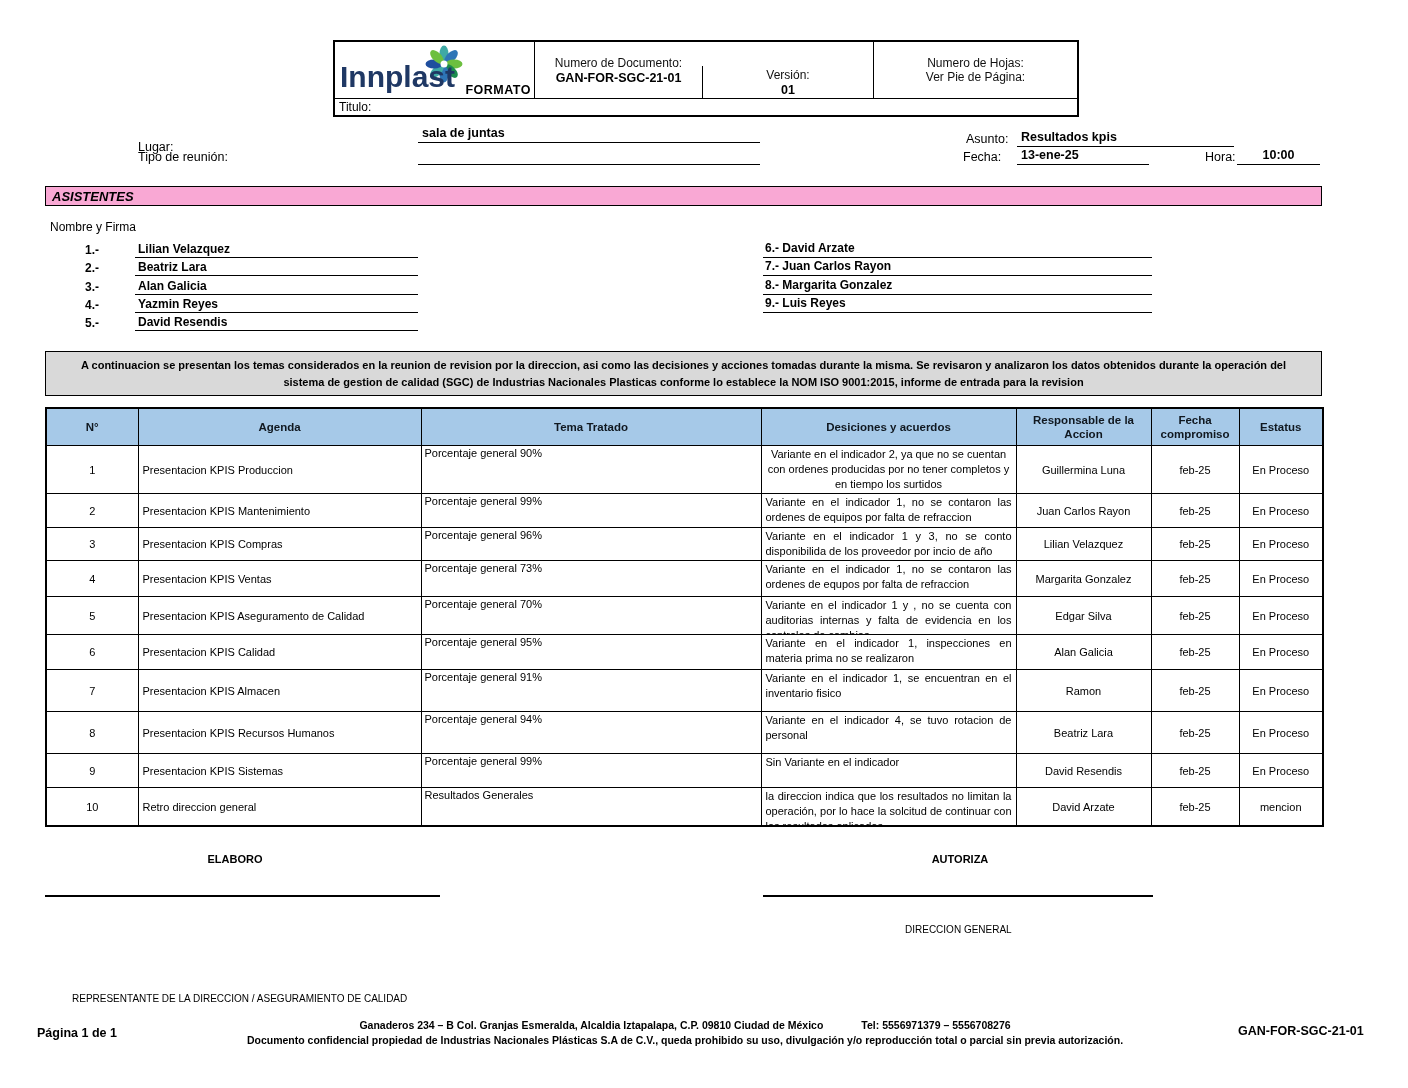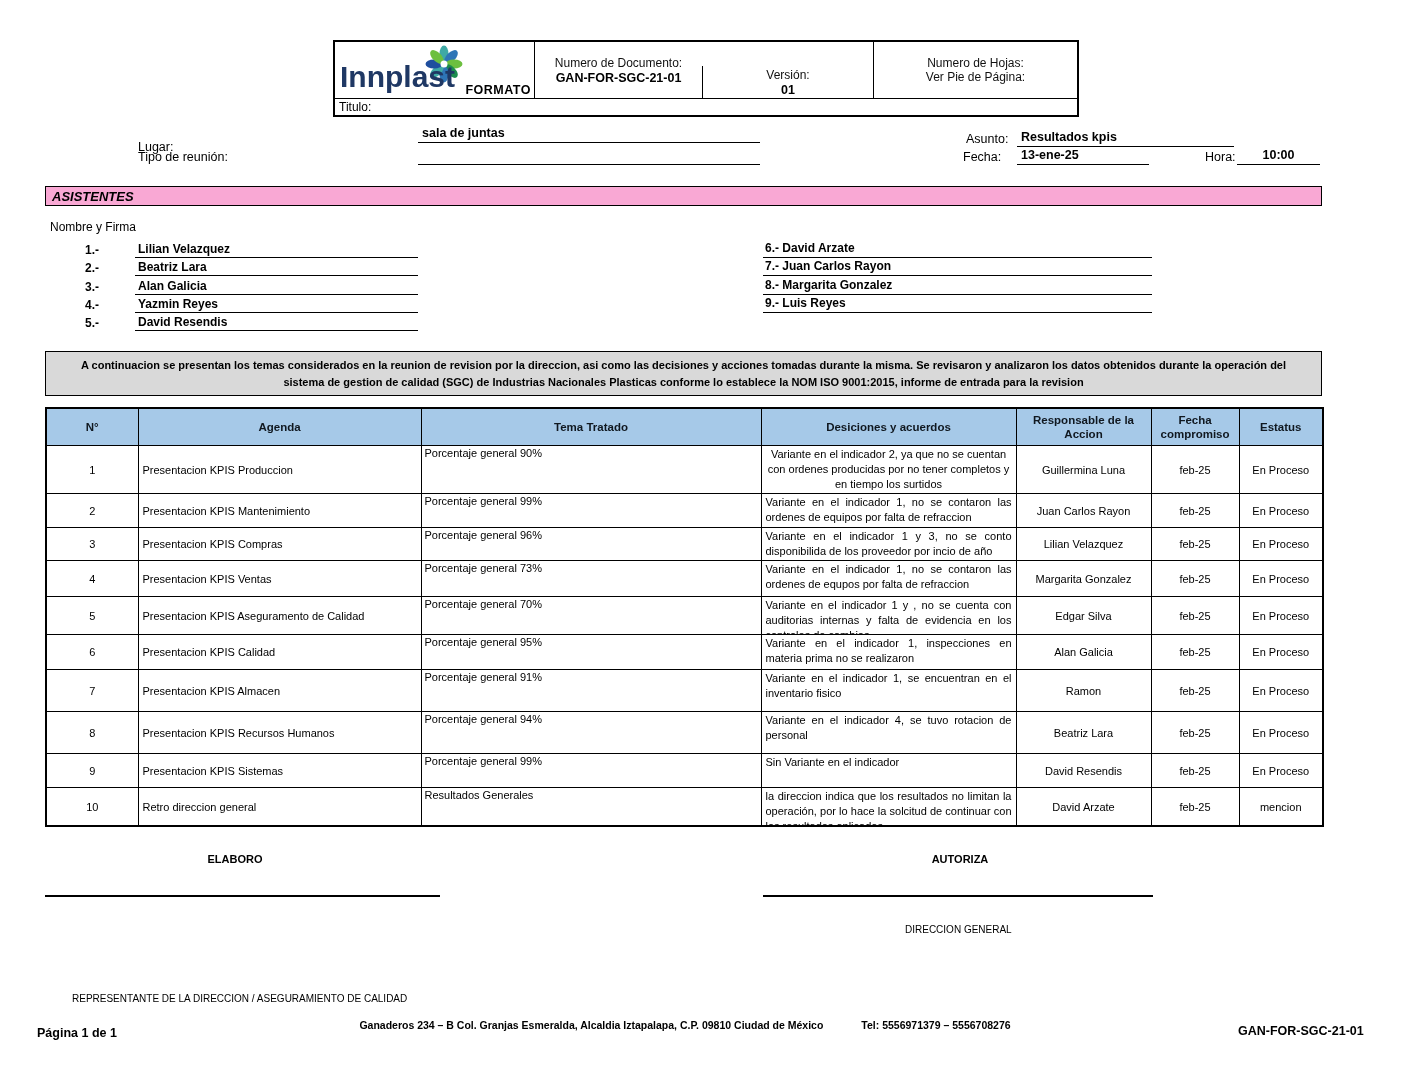--- a/index.html
+++ b/index.html
@@ -330,16 +330,17 @@
   <span class="sig-label" style="left:150px;top:853px;width:170px;text-align:center;">ELABORO</span>
   <span class="sig-label" style="left:875px;top:853px;width:170px;text-align:center;">AUTORIZA</span>
   <span class="sig-line" style="left:45px;top:895px;width:395px;"></span>
   <span class="sig-line" style="left:763px;top:895px;width:390px;"></span>
   <span class="sig-role" style="left:72px;top:993px;">REPRESENTANTE DE LA DIRECCION / ASEGURAMIENTO DE CALIDAD</span>
   <span class="sig-role" style="left:905px;top:896px;margin-top:28px;">DIRECCION GENERAL</span>
 
   <div class="foot-page">Página 1 de 1</div>
   <div class="foot-center">
     <div><span>Ganaderos 234 – B Col. Granjas Esmeralda, Alcaldia Iztapalapa, C.P. 09810 Ciudad de México</span><span class="foot-tel">Tel: 5556971379 – 5556708276</span></div>
+    <div>Documento confidencial propiedad de Industrias Nacionales Plásticas S.A de C.V., queda prohibido su uso, divulgación y/o reproducción total o parcial sin previa autorización.</div>
   </div>
   <div class="foot-code">GAN-FOR-SGC-21-01</div>
 
 </div>
 
 </body></html>

